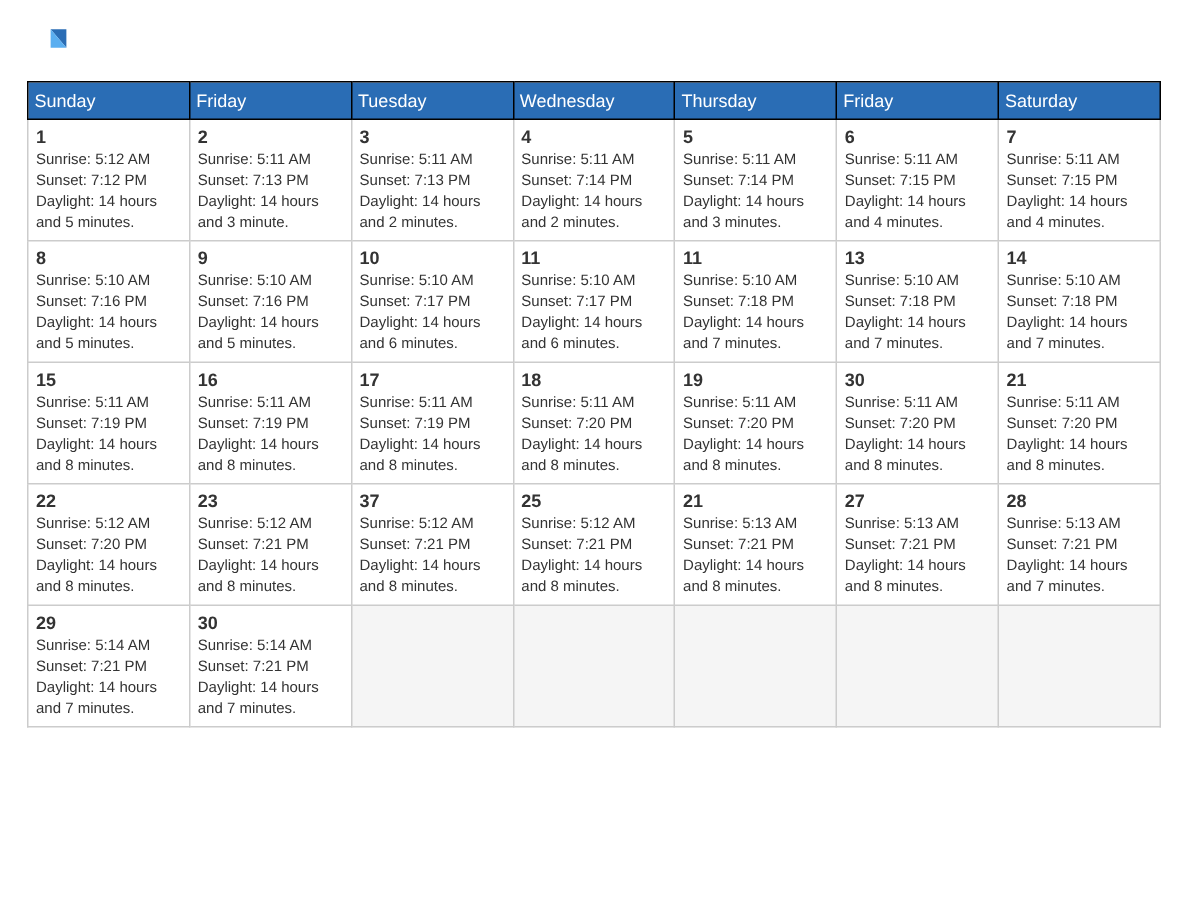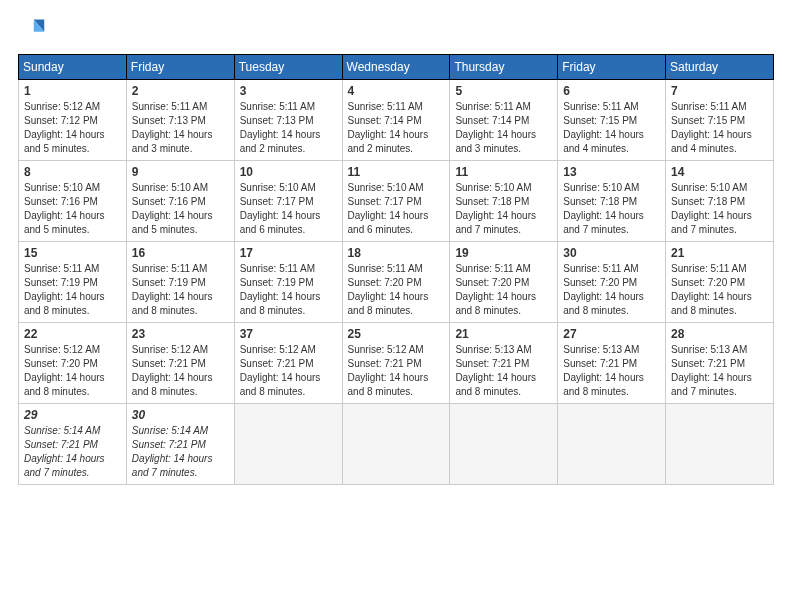--- a/index.html
+++ b/index.html
@@ -79,21 +79,20 @@
       font-size: 9.5px;
       color: #333;
       height: 80px;
       background: #fff;
     }
     .calendar td.empty {
       background: #f5f5f5;
     }
     .calendar tr:last-child td {
       height: 70px;
-      font-style: italic;
     }
     .day-num {
       font-size: 12px;
       font-weight: bold;
       display: block;
       margin-bottom: 2px;
     }
     .day-info {
       font-size: 10px;
       line-height: 1.4;

